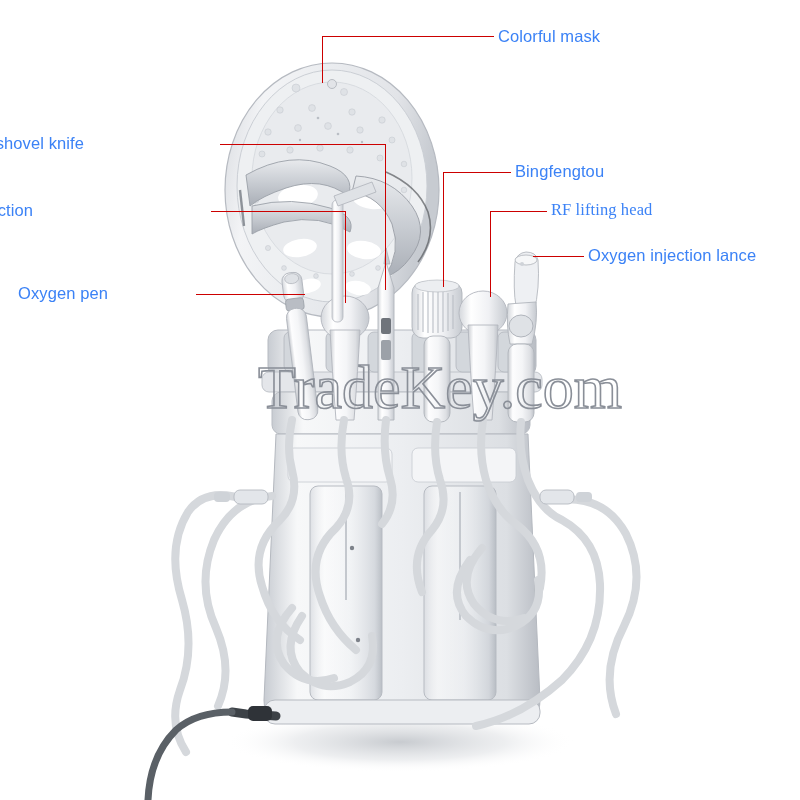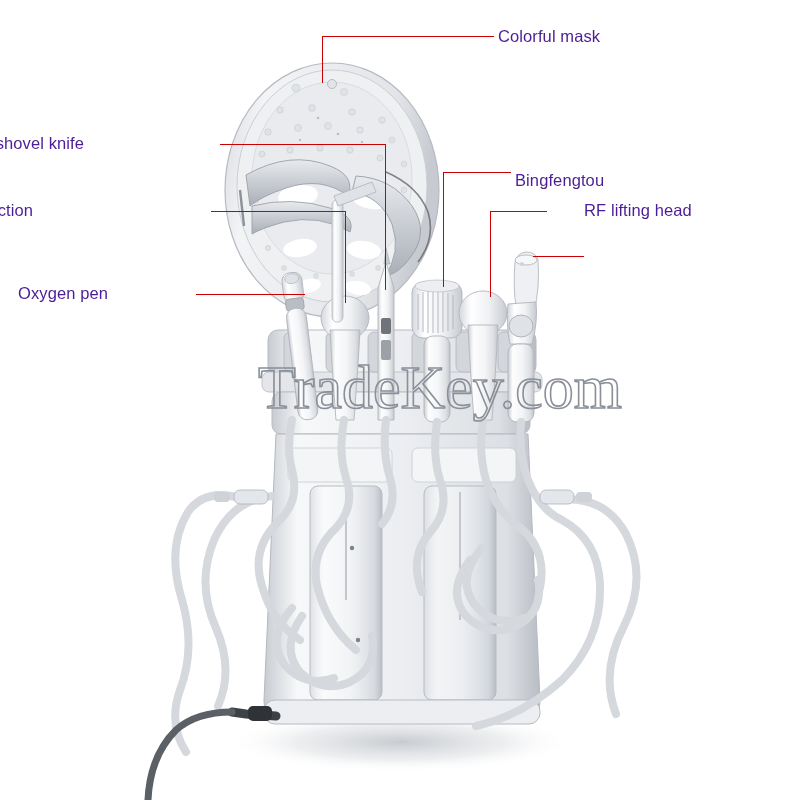--- a/index.html
+++ b/index.html
@@ -4,21 +4,21 @@
 <style>
   html,body{margin:0;padding:0;background:#ffffff;}
   body{width:800px;height:800px;overflow:hidden;
        font-family:"Liberation Sans","DejaVu Sans",sans-serif;}
   #stage{position:relative;width:800px;height:800px;background:#ffffff;overflow:hidden;}
 
   
   #product{position:absolute;left:0;top:0;width:800px;height:800px;}
 
   
-  .anno-label{position:absolute;color:#4c1d95;font-size:16.5px;
+  .anno-label{position:absolute;color:#3b82f6;font-size:16.5px;
               letter-spacing:.1px;white-space:nowrap;line-height:1;}
   .anno-label.r{text-align:right;}
 
   
   .lead-h{position:absolute;height:0;border-top:1.6px solid #cc0000;}
   .lead-v{position:absolute;width:0;border-left:1.6px solid #cc0000;}
 
   
   #watermark{position:absolute;left:0;top:355;width:800px;
              text-align:center;pointer-events:none;padding-left:40px;}
@@ -268,24 +268,25 @@
   <div class="lead-h" style="left:220px;top:144px;width:165px;"></div>
   <div class="lead-v" style="left:385px;top:144px;height:146px;"></div>
   <div class="anno-label r" style="left: auto; top: 135px; right: 716px;">Skin shovel knife</div>
 
   <div class="lead-h" style="left:211px;top:211px;width:134px;"></div>
   <div class="lead-v" style="left:345px;top:211px;height:92px;"></div>
   <div class="anno-label r" style="left: auto; top: 202px; right: 767px;">Ultrasonic introduction</div>
 
   <div class="lead-h" style="left:443px;top:172px;width:68px;"></div>
   <div class="lead-v" style="left:443px;top:172px;height:115px;"></div>
-  <div class="anno-label" style="left:515px;top:163px;margin-top:9px;">Bingfengtou</div>
+  <div class="anno-label" style="left:515px;top:163px;">Bingfengtou</div>
 
   <div class="lead-h" style="left:490px;top:211px;width:57px;"></div>
   <div class="lead-v" style="left:490px;top:211px;height:86px;"></div>
-  <div class="anno-label" style="left:584px;top:202px;">RF lifting head</div>
+  <div class="anno-label" style="left:551px;top:202px;font-family:Liberation Serif, serif;">RF lifting head</div>
 
   <div class="lead-h" style="left:533px;top:256px;width:51px;"></div>
+  <div class="anno-label" style="left:588px;top:247px;">Oxygen injection lance</div>
 
   <div class="lead-h" style="left:196px;top:294px;width:109px;"></div>
   <div class="anno-label r" style="left: auto; top: 285px; right: 692px;">Oxygen pen</div>
 
 </div>
 
 </body></html>

